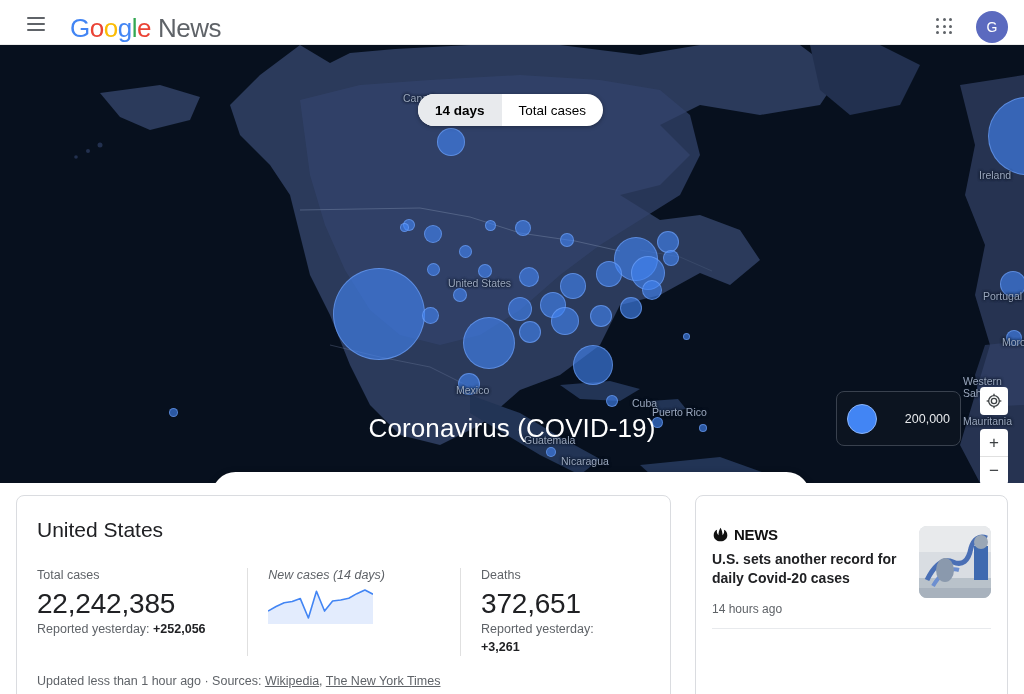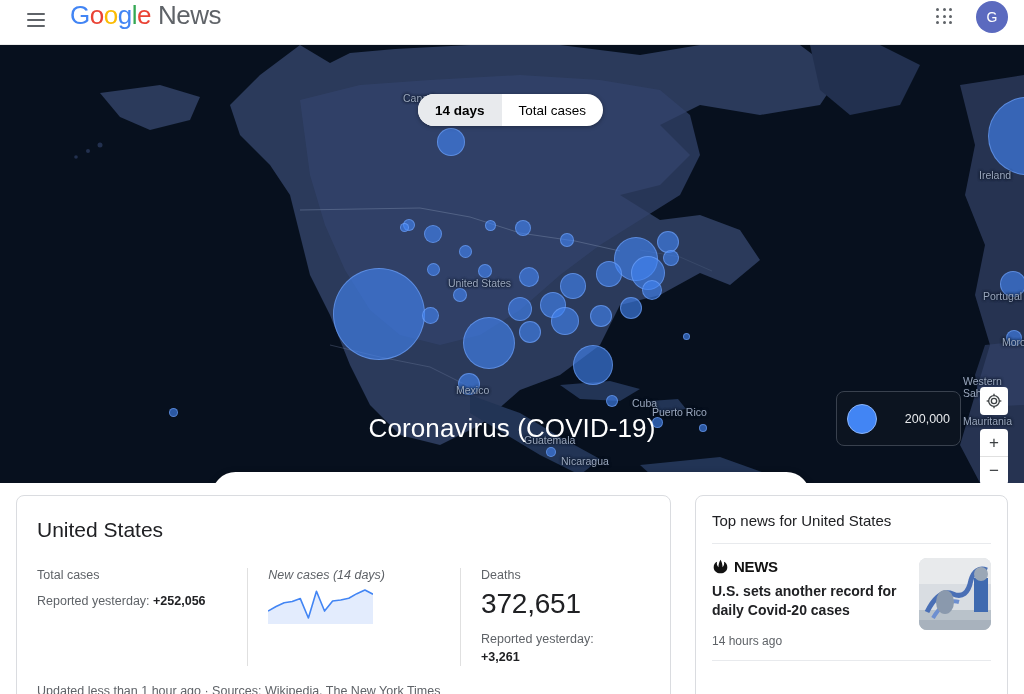--- a/index.html
+++ b/index.html
@@ -5,21 +5,21 @@
   * { box-sizing: border-box; margin: 0; padding: 0; }
   html, body {
     width: 1024px; height: 694px;
     font-family: "Liberation Sans", sans-serif;
     background: #fff; overflow: hidden;
   }
 
   
   .header {
     height: 45px; background: #fff;
-    display: flex; align-items: flex-start;
+    display: flex; align-items: flex-end;
     padding: 0 16px;
     border-bottom: 1px solid #ebebeb;
     position: relative; z-index: 20;
   }
   .hamburger {
     width: 40px; height: 40px;
     display: flex; flex-direction: column;
     align-items: center; justify-content: center;
     gap: 4px; cursor: pointer; border-radius: 50%;
   }
@@ -87,21 +87,21 @@
   .card { border:1px solid #dadce0; border-radius:8px; background:#fff; }
   .stats-card { width:655px; padding: 22px 20px 14px 20px; }
   .stats-card h2 { font-size:21px; font-weight:400; color:#202124; margin-bottom: 26px; }
   .stats-row { display:flex; }
   .stat { padding-right:18px; }
   .stat.mid { border-left:1px solid #e0e0e0; border-right:1px solid #e0e0e0; padding-left:20px; width:218px;font-style:italic; }
   .stat.first { width:215px; }
   .stat.last { padding-left:20px; }
   .stat .lbl { font-size:12.5px; color:#5f6368; margin-bottom:6px; }
   .stat .big { font-size:28px; color:#202124; letter-spacing:-0.2px; }
-  .stat .sub { font-size:12.5px; color:#5f6368; margin-top:10px; line-height:1.45; }
+  .stat .sub { font-size:12.5px; color:#5f6368; line-height:1.45; }
   .stat .sub b { color:#202124; }
   .spark { width:105px; height:36px; display:block; margin: 4px 0 0 0; }
   .footnote { font-size:12.5px; color:#5f6368; margin-top:18px; }
   .footnote a { color:#5f6368; }
 
   .news-card { width:313px; padding: 16px 16px 0 16px; }
   .news-card .hd { font-size:15px; color:#202124; padding-bottom:14px; border-bottom:1px solid #e8eaed; }
   .news-item { display:flex; padding: 14px 0 12px 0; border-bottom:1px solid #e8eaed; cursor:pointer; }
   .news-text { flex:1; padding-right:10px; }
   .src { display:flex; align-items:center; gap:5px; margin-bottom:7px; }
@@ -264,20 +264,21 @@
 </div>
 
 <div class="cards">
 
   <div class="card stats-card">
     <h2>United States</h2>
     <div class="stats-row">
 
       <div class="stat first">
         <div class="lbl">Total cases</div>
+        <div class="big">22,242,385</div>
         <div class="sub"><span>Reported yesterday: </span><b>+252,056</b></div>
       </div>
 
       <div class="stat mid">
         <div class="lbl">New cases (14 days)</div>
         <svg class="spark" viewBox="0 0 105 36" preserveAspectRatio="none">
           <polygon id="sparkfill" fill="#e3ecfd" points="0,36 0.00,23.05 8.08,18.47 16.15,14.81 24.23,13.53 32.31,10.60 40.38,30.00 48.46,3.28 56.54,23.05 64.62,12.98 72.69,12.07 80.77,10.24 88.85,5.66 96.92,2.00 105.00,6.20 105,36"></polygon>
           <polyline id="sparkline" fill="none" stroke="#4285f4" stroke-width="1.6" stroke-linejoin="round" points="0.00,23.05 8.08,18.47 16.15,14.81 24.23,13.53 32.31,10.60 40.38,30.00 48.46,3.28 56.54,23.05 64.62,12.98 72.69,12.07 80.77,10.24 88.85,5.66 96.92,2.00 105.00,6.20"></polyline>
         </svg>
       </div>
@@ -286,21 +287,20 @@
         <div class="lbl">Deaths</div>
         <div class="big">372,651</div>
         <div class="sub"><span>Reported yesterday: </span><b>+3,261</b></div>
       </div>
     </div>
 
     <div class="footnote"><span>Updated less than 1 hour ago · Sources: </span><a href="#">Wikipedia</a><span>, </span><a href="#">The New York Times</a></div>
   </div>
 
   <div class="card news-card">
-    <div class="hd">Top news for United States</div>
 
     <div class="news-item">
       <div class="news-text">
         <div class="src">
           <svg width="17" height="15" viewBox="0 0 24 22">
             <path fill="#111" d="M12 21 C6 21 2 17 2 12 C2 8 4 5 7 4 C6 7 7 10 9 12 C9 8 10 4 12 1 C14 4 15 8 15 12 C17 10 18 7 17 4 C20 5 22 8 22 12 C22 17 18 21 12 21 Z"></path>
           </svg>
           <span class="src-name">NEWS</span>
         </div>
         <div class="headline">U.S. sets another record for daily Covid-20 cases</div>

